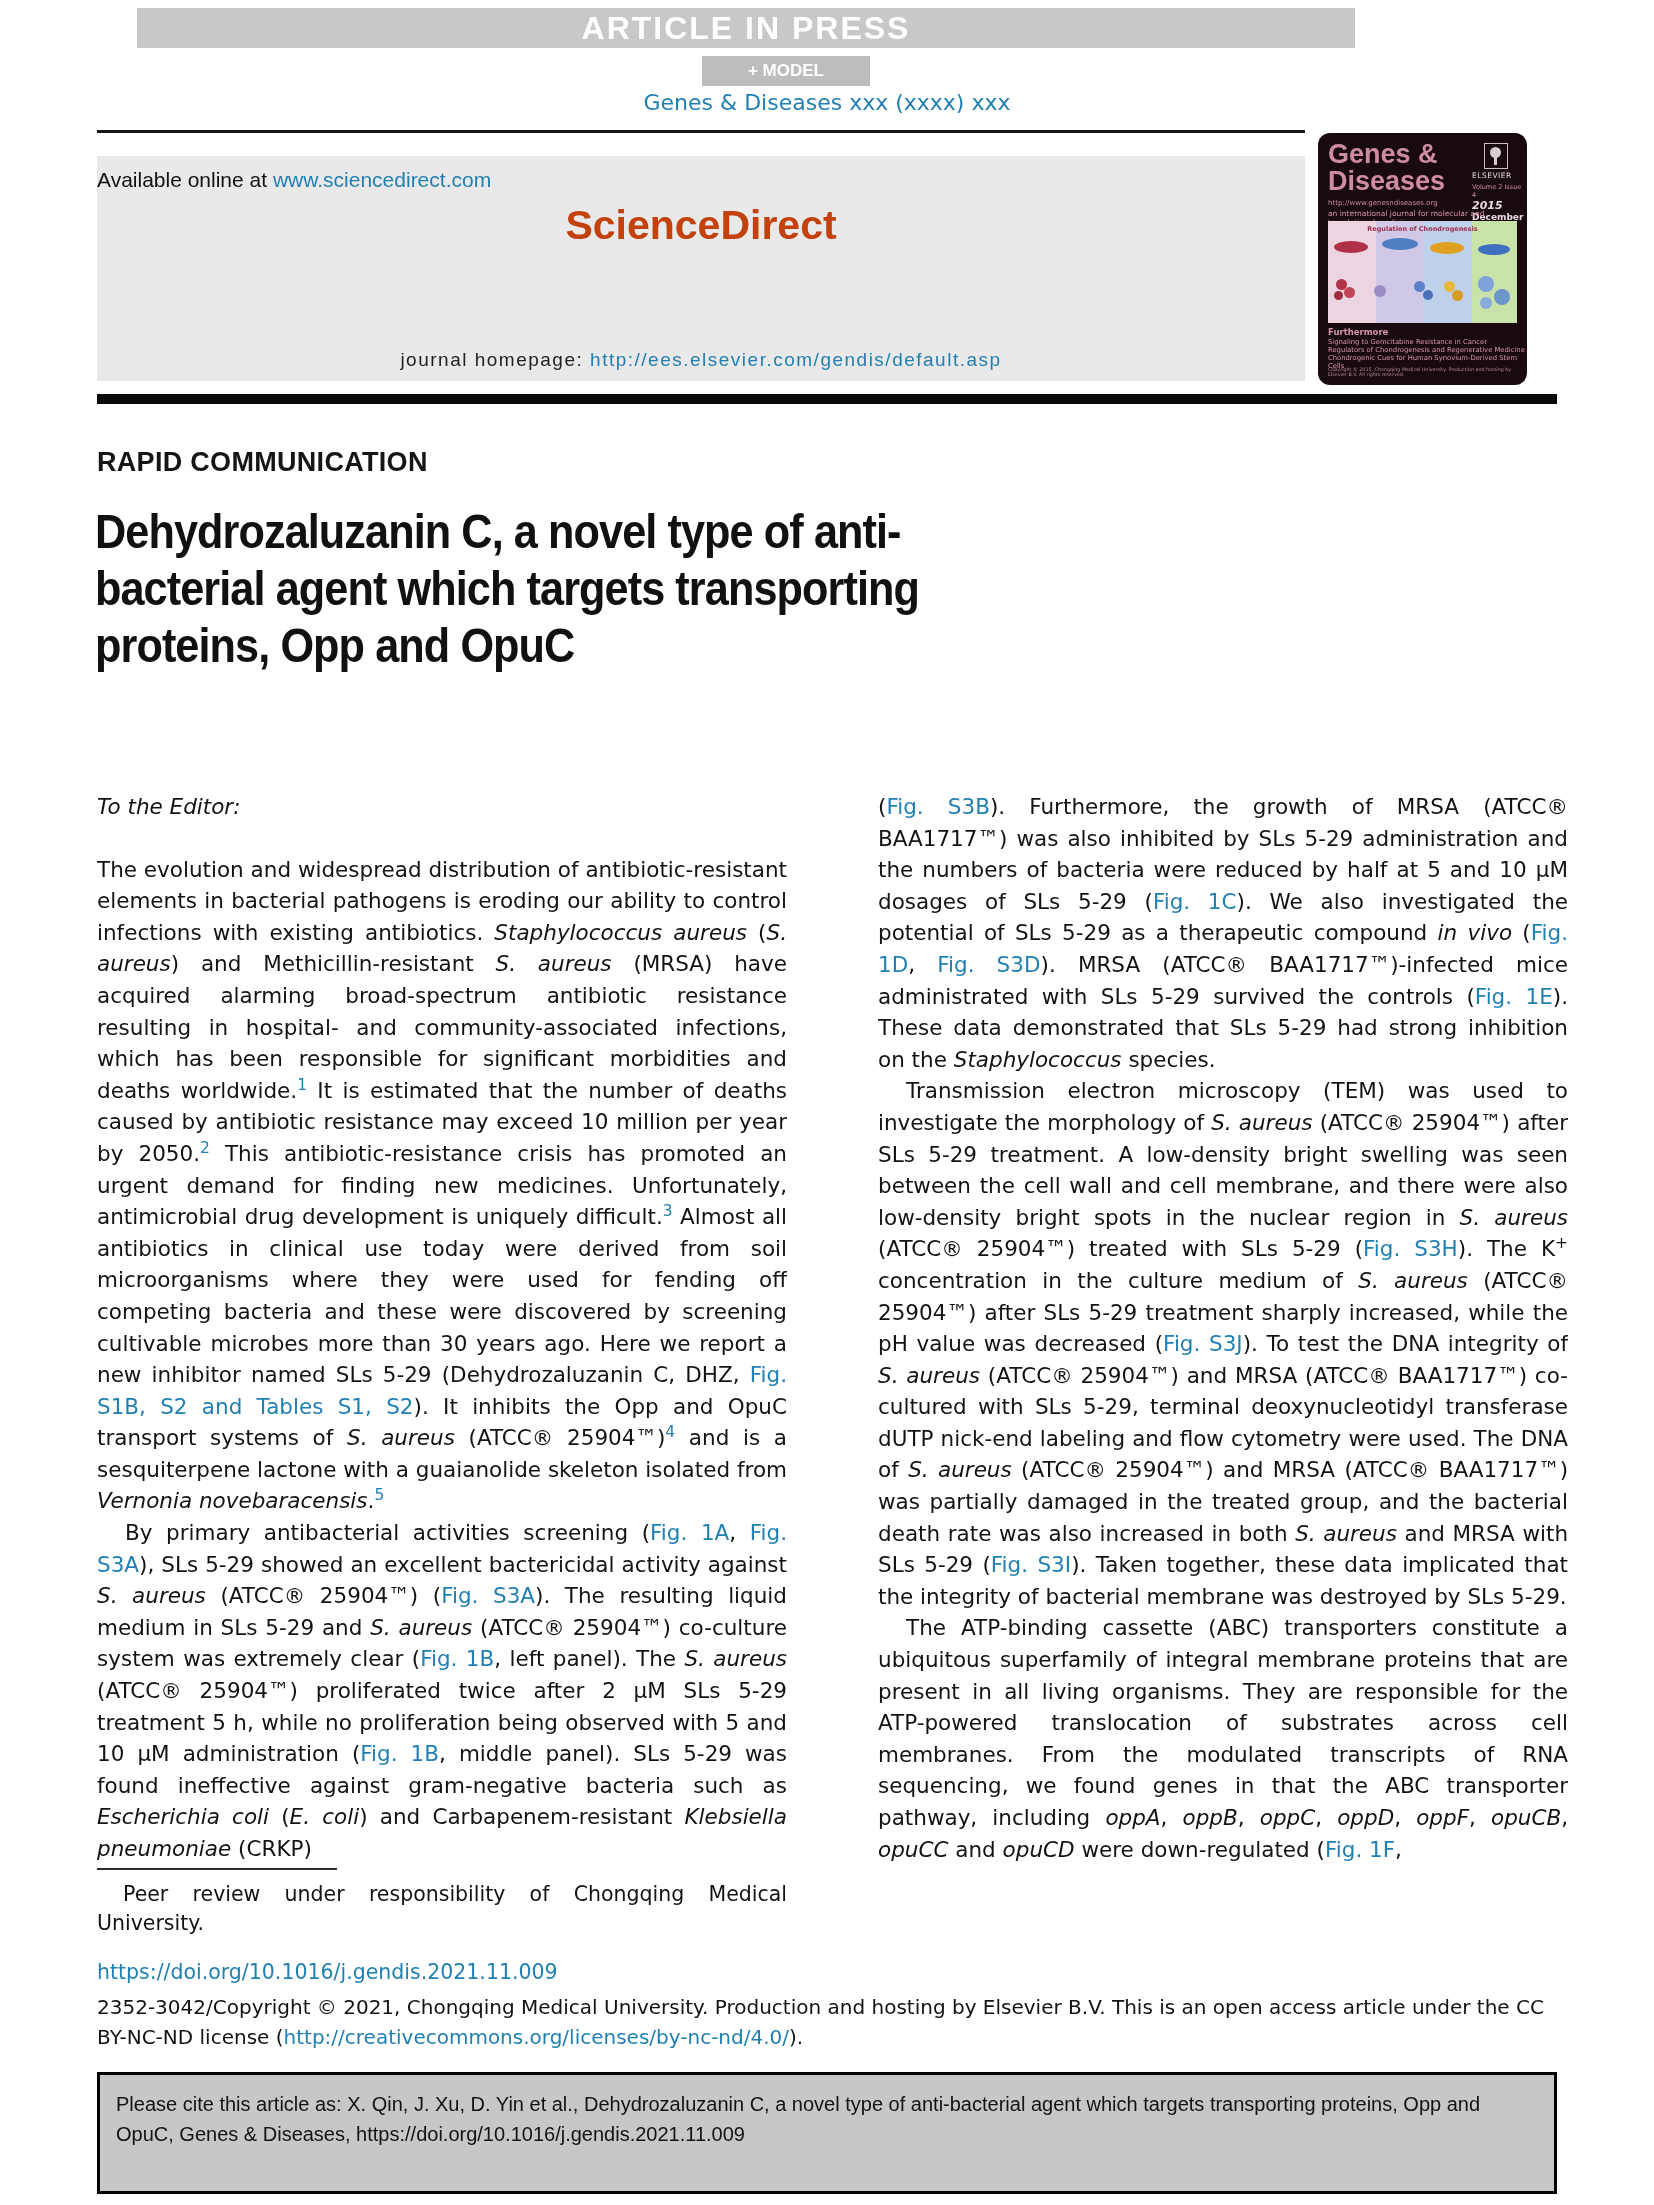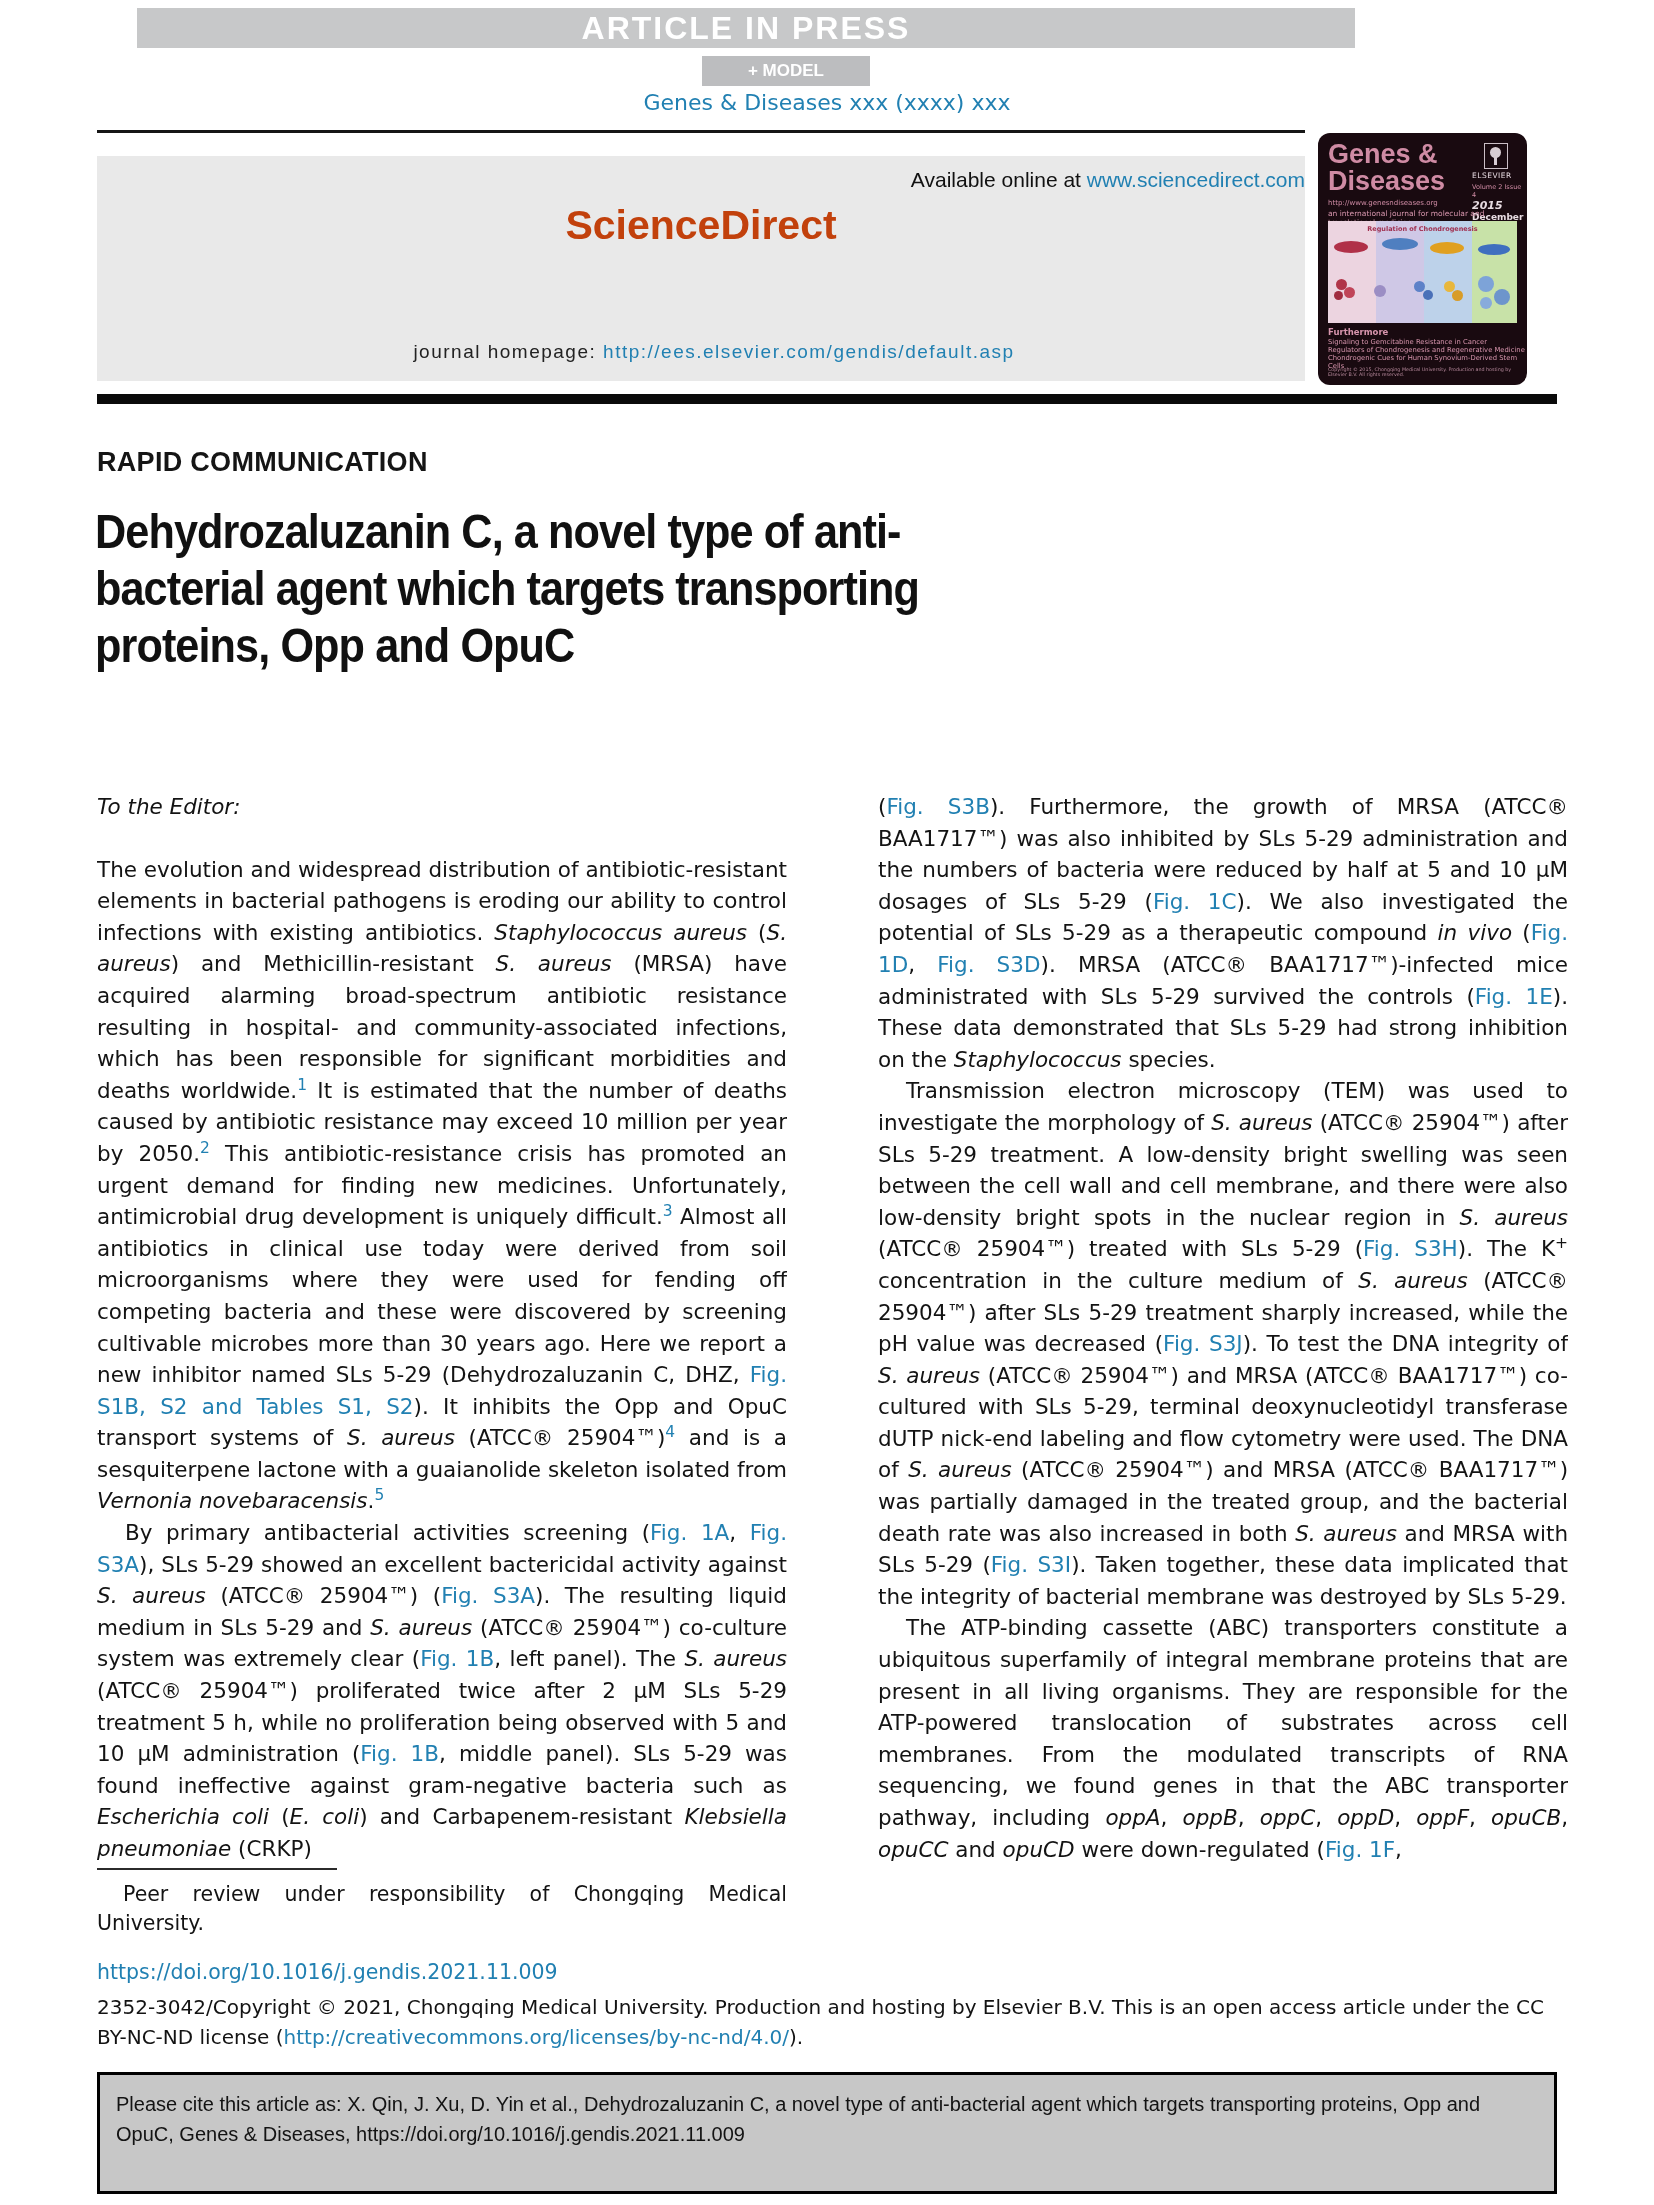--- a/index.html
+++ b/index.html
@@ -12,26 +12,26 @@
           line-height:40px;text-align:center;letter-spacing:2px;margin-left:16px;}
   .model-box{position:absolute;left:702px;top:56px;width:168px;height:30px;background:#bcbdbf;
           color:#fff;font-family:"Liberation Sans",sans-serif;font-weight:bold;font-size:17px;
           line-height:30px;text-align:center;}
   .journal-ref{position:absolute;left:0;top:90px;width:1654px;text-align:center;
           font-size:22px;color:#2180b2;}
   .top-rule{position:absolute;left:97px;top:130px;width:1208px;height:3px;background:#161616;}
 
   
   .header-box{position:absolute;left:97px;top:156px;width:1208px;height:225px;background:#e9e9e9;}
-  .avail{position:absolute;top:12px;left:0;width:100%;text-align:right;font-size:21px;
+  .avail{position:absolute;top:12px;left:0;width:100%;text-align:left;font-size:21px;
          font-family:"Liberation Sans",sans-serif;color:#111;}
   .sd-logo{position:absolute;top:46px;left:0;width:100%;text-align:center;font-size:41px;
          font-family:"Liberation Sans",sans-serif;font-weight:bold;color:#c2410c;}
-  .homepage{position:absolute;bottom:18px;left:0;width:100%;text-align:center;font-size:19px;
-         font-family:"Liberation Sans",sans-serif;letter-spacing:1.5px;color:#222;padding-left:13px;}
+  .homepage{position:absolute;bottom:10px;left:0;width:100%;text-align:center;font-size:19px;
+         font-family:"Liberation Sans",sans-serif;letter-spacing:1.5px;color:#222;}
   .lnk{color:#2180b2;}
   .black-bar{position:absolute;left:97px;top:394px;width:1460px;height:10px;background:#0a0a0a;}
 
   
   .cover{position:absolute;left:1318px;top:133px;width:209px;height:252px;background:#190a10;overflow:hidden;border-radius:12px;}
   .cov-title{position:absolute;left:10px;top:8px;font-family:"Liberation Sans",sans-serif;
          font-weight:bold;font-size:27px;line-height:27px;color:#cf8ba4;}
   .cov-meta{position:absolute;right:5px;top:10px;width:50px;color:#cf8ba4;}
   .els-box{width:22px;height:24px;border:1px solid #cbbfc6;position:relative;margin-left:12px;}
   .els-canopy{position:absolute;left:5px;top:3px;width:11px;height:11px;border-radius:50%;background:#d8cdd3;}

